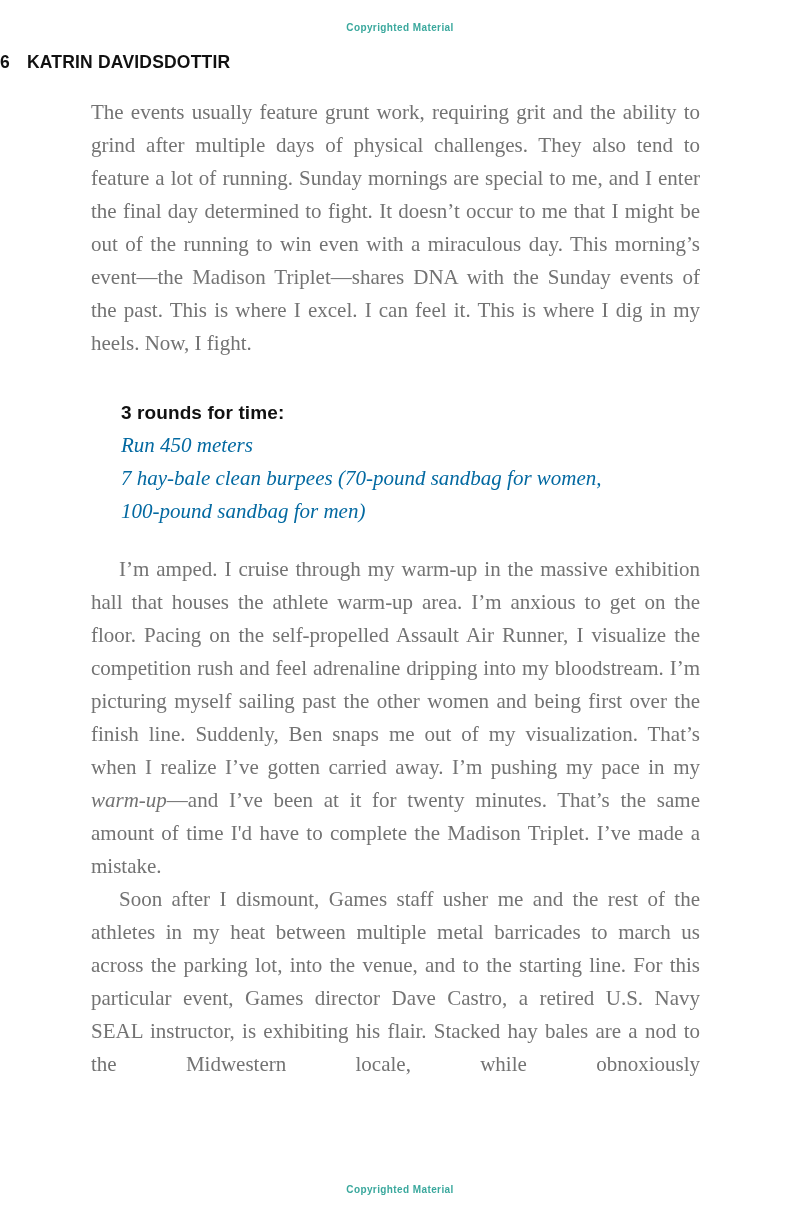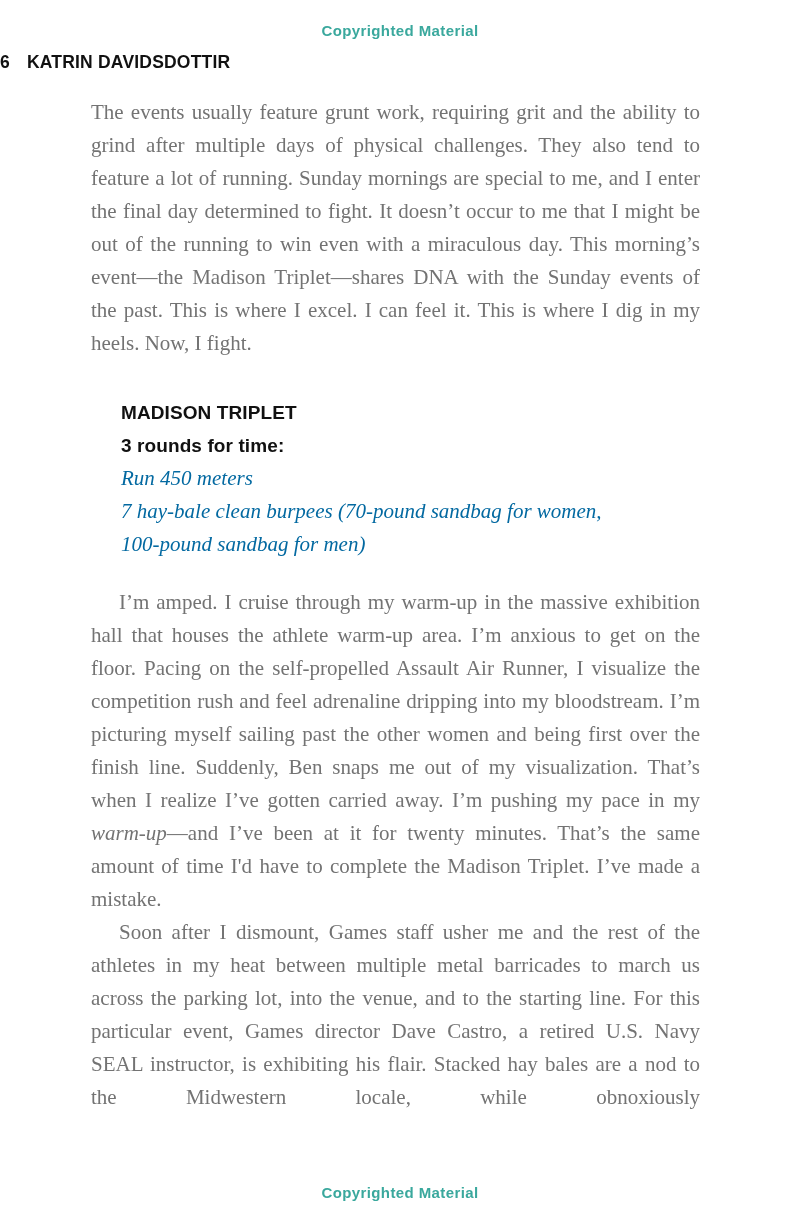--- a/index.html
+++ b/index.html
@@ -15,21 +15,21 @@
     font-family: "Liberation Serif", serif;
     color: #1c1c1c;
     overflow: hidden;
   }
   .watermark {
     position: absolute;
     left: 0;
     width: 100%;
     text-align: center;
     font-family: "Liberation Sans", sans-serif;
-    font-size: 15px;
+    font-size: 10px;
     font-weight: 600;
     letter-spacing: 0.4px;
     color: #3aa89d;
   }
   .watermark.top { top: 22px; }
   .watermark.bottom { top: 1184px; }
   .header {
     position: absolute;
     top: 52px;
     left: 0;
@@ -85,21 +85,20 @@
 
   <div class="header">
     <span class="pgnum">6</span><span>KATRIN DAVIDSDOTTIR</span>
   </div>
 
   <div class="content">
 
     <p class="body">The events usually feature grunt work, requiring grit and the ability to grind after multiple days of physical challenges. They also tend to feature a lot of running. Sunday mornings are special to me, and I enter the final day determined to fight. It doesn’t occur to me that I might be out of the running to win even with a miraculous day. This morning’s event—the Madison Triplet—shares DNA with the Sunday events of the past. This is where I excel. I can feel it. This is where I dig in my heels. Now, I fight.</p>
 
     <div class="workout">
-      <div class="w-title">MADISON TRIPLET</div>
       <div class="w-scheme">3 rounds for time:</div>
       <div class="w-line">Run 450 meters</div>
       <div class="w-line">7 hay-bale clean burpees (70-pound sandbag for women,</div>
       <div class="w-line">100-pound sandbag for men)</div>
     </div>
 
     <p class="body indent"><span>I’m amped. I cruise through my warm-up in the massive exhibition hall that houses the athlete warm-up area. I’m anxious to get on the floor. Pacing on the self-propelled Assault Air Runner, I visualize the competition rush and feel adrenaline dripping into my bloodstream. I’m picturing myself sailing past the other women and being first over the finish line. Suddenly, Ben snaps me out of my visualization. That’s when I realize I’ve gotten carried away. I’m pushing my pace in my </span><span class="ital">warm-up</span><span>—and I’ve been at it for twenty minutes. That’s the same amount of time I'd have to complete the Madison Triplet. I’ve made a mistake.</span></p>
 
     <p class="body indent last-justify">Soon after I dismount, Games staff usher me and the rest of the athletes in my heat between multiple metal barricades to march us across the parking lot, into the venue, and to the starting line. For this particular event, Games director Dave Castro, a retired U.S. Navy SEAL instructor, is exhibiting his flair. Stacked hay bales are a nod to the Midwestern locale, while obnoxiously</p>
 

